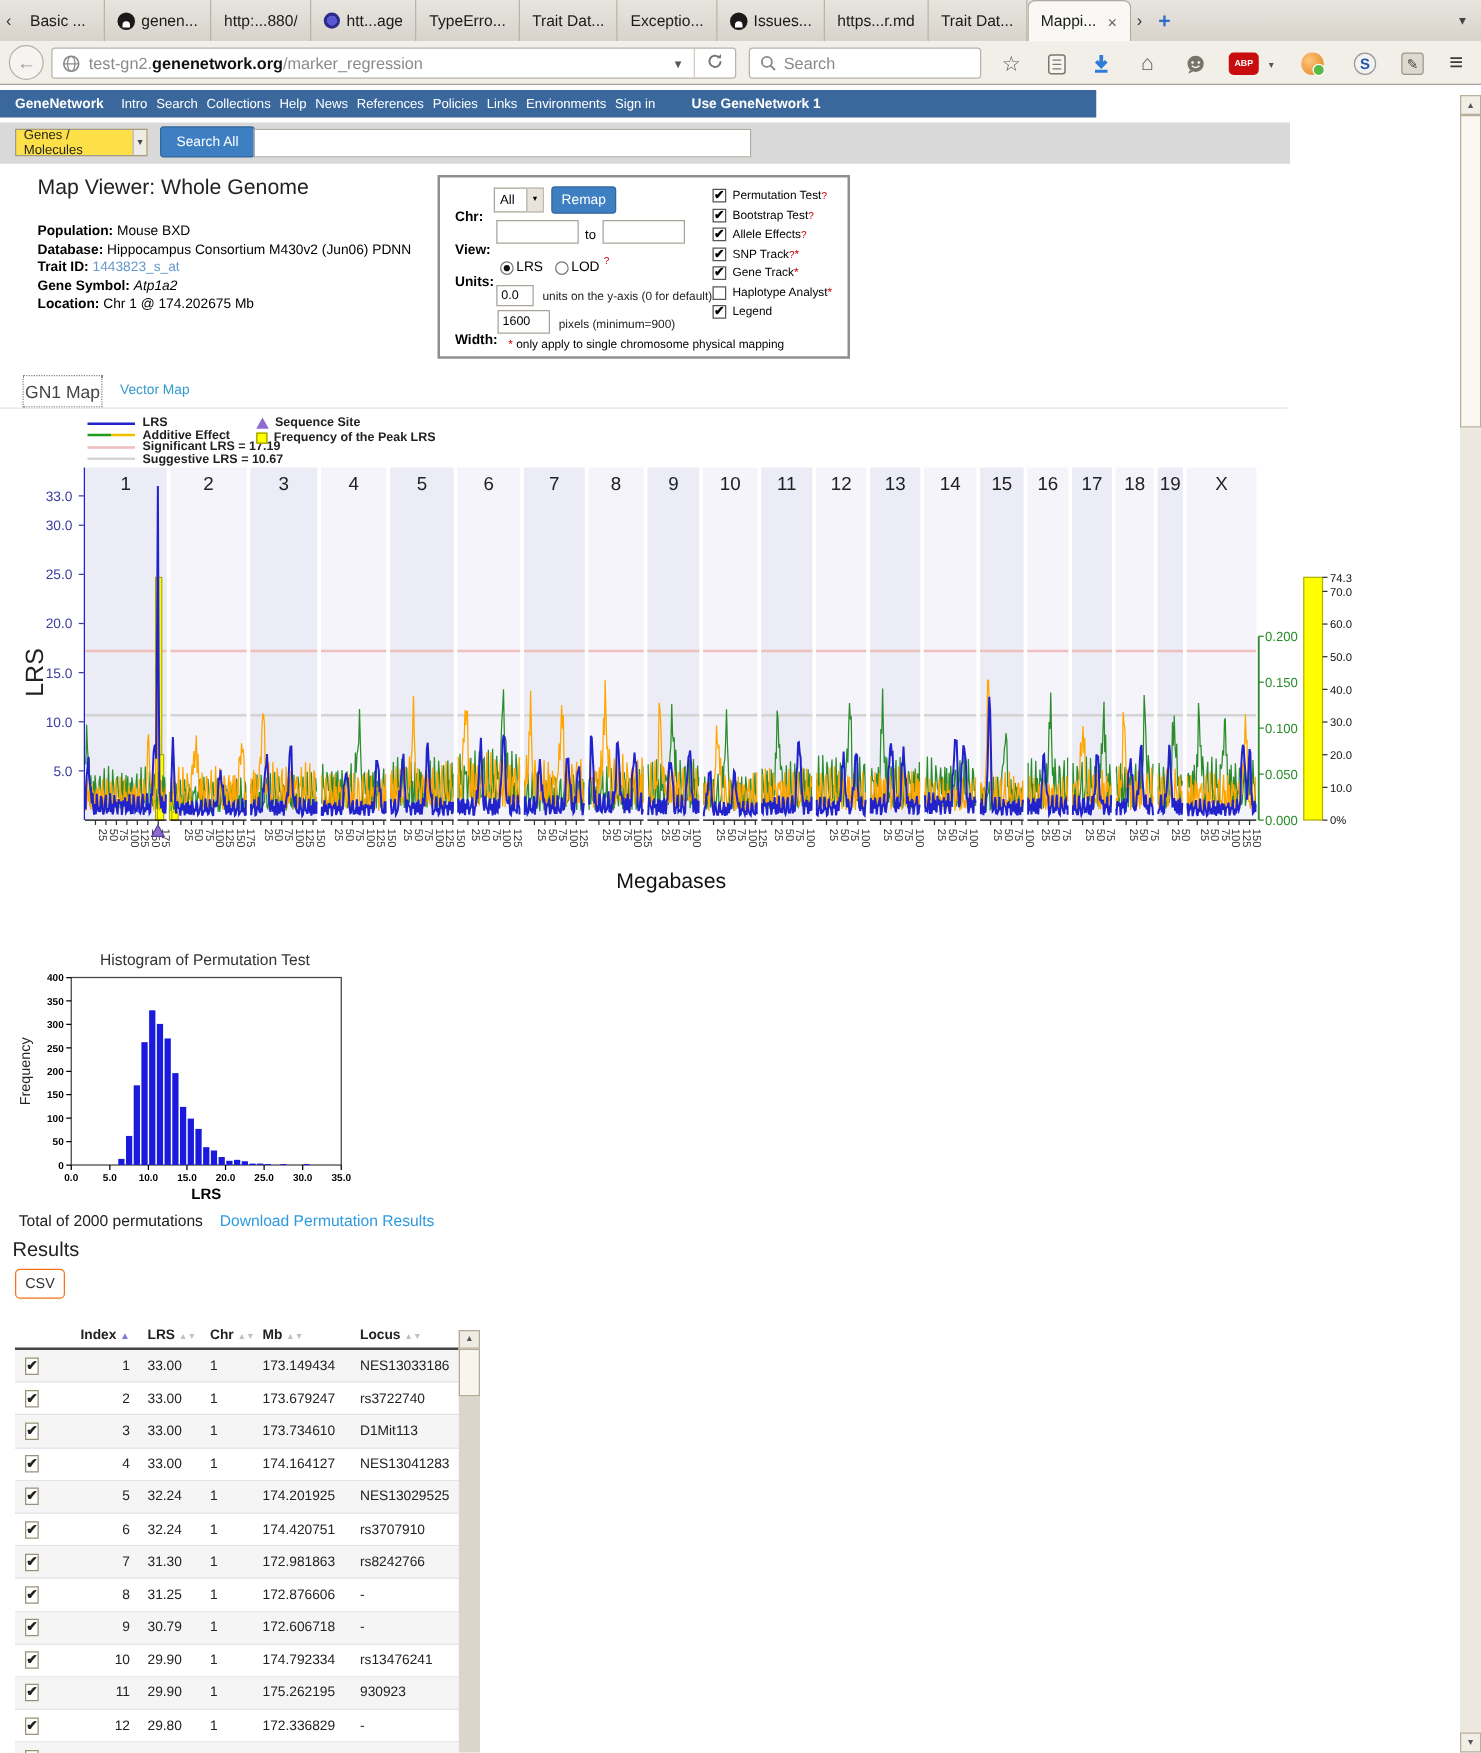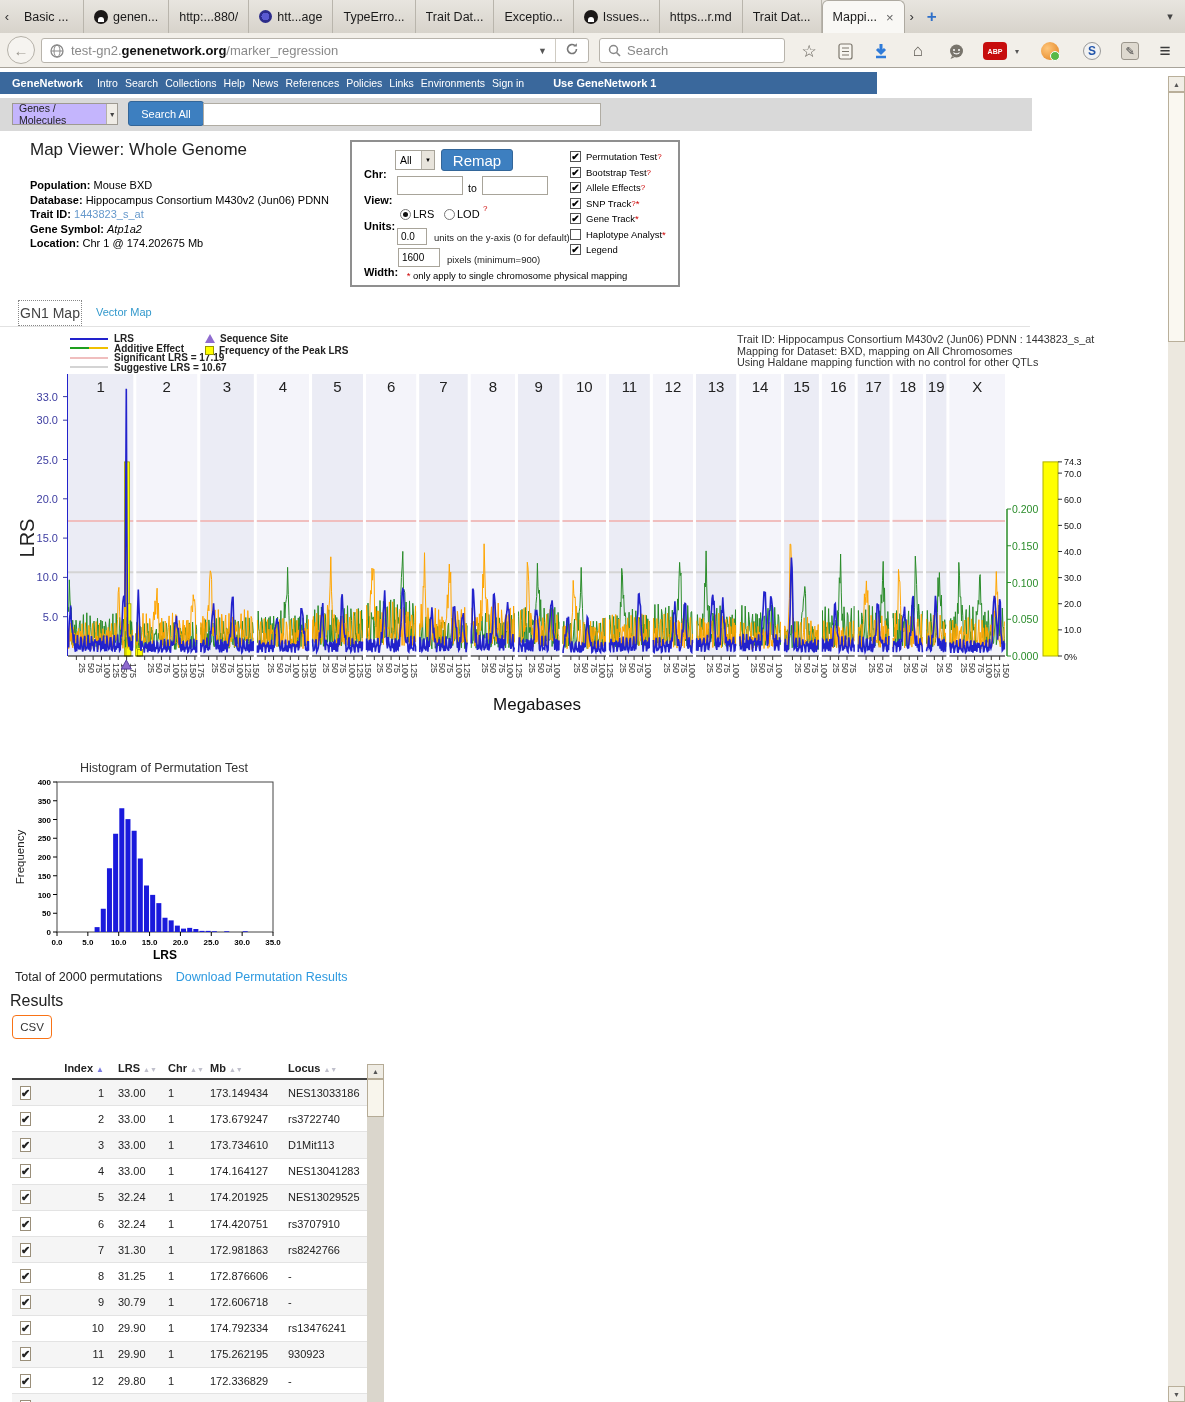--- a/index.html
+++ b/index.html
@@ -55,21 +55,21 @@
     font-size:11px; color:#444; display:flex; align-items:center; justify-content:center; }
 
   
   .page { position:absolute; left:0; top:68px; width:1185px; height:1334px; background:#fff; }
   .navbar { position:absolute; left:0; top:4px; width:877px; height:22px; background:#3a689c;
     display:flex; align-items:center; font-size:10.5px; color:#fff; }
   .navbar .brand { font-weight:bold; font-size:11px; margin:0 14px 0 12px; }
   .navbar .nlink { margin-right:7px; }
   .navbar .gn1 { font-weight:bold; font-size:11px; margin-left:22px; }
   .quickrow { position:absolute; left:0; top:30px; width:1032px; height:33px; background:#d9d9d9; }
-  .qsel { position:absolute; left:12px; top:5px; width:106px; height:22px; background:#c4b5fd;
+  .qsel { position:absolute; left:12px; top:5px; width:106px; height:22px; background:#fde047;
     border:1px solid #9e9a92; display:flex; align-items:center; font-size:10.5px; color:#222;gap:40px; }
   .qsel .txt { padding-left:6px; flex:1; }
   .qsel .dd { width:14px; height:100%; border-left:1px solid #b5b1a8; background:#efece6;
     display:flex; align-items:center; justify-content:center; font-size:7px; color:#444; }
   .qbtn { position:absolute; left:128px; top:3px; width:76px; height:25px; background:#3d7fc0;
     border:1px solid #336699; border-radius:3px; color:#fff; font-size:11px;
     display:flex; align-items:center; justify-content:center; }
   .qinput { position:absolute; left:203px; top:5px; width:398px; height:23px; background:#fff;
     border:1px solid #b0aca3; }
 
@@ -82,22 +82,22 @@
   .ctrlbox { position:absolute; left:350px; top:72px; width:330px; height:147px;
     border:2px solid #8f8f8f; background:#fff; font-size:11px; }
   .ctrlbox .lab { position:absolute; font-weight:bold;margin-top:12px; }
   .inp { position:absolute; border:1px solid #a8a49a; background:#fff; font-size:10px;
     padding-left:3px; color:#000; display:flex; align-items:center; }
   .selbox { position:absolute; left:43px; top:8px; width:40px; height:20px; border:1px solid #a8a49a;
     display:flex; align-items:center; }
   .selbox .txt { flex:1; padding-left:4px; font-size:10.5px; }
   .selbox .dd { width:13px; height:100%; background:#e8e4dc; border-left:1px solid #b5b1a8;
     font-size:6px; display:flex; align-items:center; justify-content:center; }
-  .remap { position:absolute; left:89px; top:7px; width:72px; height:22px; background:#3d7fc0;
-    border:1px solid #336699; border-radius:3px; color:#fff; font-size:15px;
+  .remap { position:absolute; left:89px; top:7px; width:52px; height:22px; background:#3d7fc0;
+    border:1px solid #336699; border-radius:3px; color:#fff; font-size:11px;
     display:flex; align-items:center; justify-content:center; }
   .radio { position:absolute; width:11px; height:11px; border:1px solid #777; border-radius:50%; background:#fff; }
   .radio.sel:after { content:""; position:absolute; left:2px; top:2px; width:5px; height:5px;
     border-radius:50%; background:#111; }
   .hint { position:absolute; font-size:9.5px; color:#222; }
   .red { color:#cc0000; } .sup { font-size:8px; vertical-align:super; }
   .cbrow { position:absolute; left:218px; font-size:9.5px; display:flex; align-items:center; }
   .cb { width:11px; height:11px; border:1px solid #555; background:#fff; margin-right:5px;
     font-size:10px; line-height:10px; font-weight:bold; color:#000; text-align:center; flex:none; }
   .footnote { position:absolute; left:0; top:128px; width:330px; text-align:center; font-size:9.5px; }
@@ -395,25 +395,20 @@
         </div>
       <div class="legend2" id="legend2">
           <div class="lrow" style="height: 12px;">
             <span class="ltri"></span>
             <span>Sequence Site</span>
           </div>
           <div class="lrow" style="height: 12px;">
             <span class="lsq"></span>
             <span>Frequency of the Peak LRS</span>
           </div>
-        </div>
-      <div class="traitinfo" id="traitinfo">
-          <div>Trait ID: Hippocampus Consortium M430v2 (Jun06) PDNN : 1443823_s_at</div>
-          <div>Mapping for Dataset: BXD, mapping on All Chromosomes</div>
-          <div>Using Haldane mapping function with no control for other QTLs</div>
         </div>
 
       <svg id="genome" width="1100" height="350" style="position:absolute;left:0;top:300px">
           <text x="58" y="252.7" text-anchor="end" font-size="11" fill="#3c3ca0">5.0</text>
           <line x1="63" y1="248.7" x2="67" y2="248.7" stroke="#3c3ca0"></line>
           <text x="58" y="213.39999999999998" text-anchor="end" font-size="11" fill="#3c3ca0">10.0</text>
           <line x1="63" y1="209.39999999999998" x2="67" y2="209.39999999999998" stroke="#3c3ca0"></line>
           <text x="58" y="174.1" text-anchor="end" font-size="11" fill="#3c3ca0">15.0</text>
           <line x1="63" y1="170.1" x2="67" y2="170.1" stroke="#3c3ca0"></line>
           <text x="58" y="134.79999999999998" text-anchor="end" font-size="11" fill="#3c3ca0">20.0</text>

